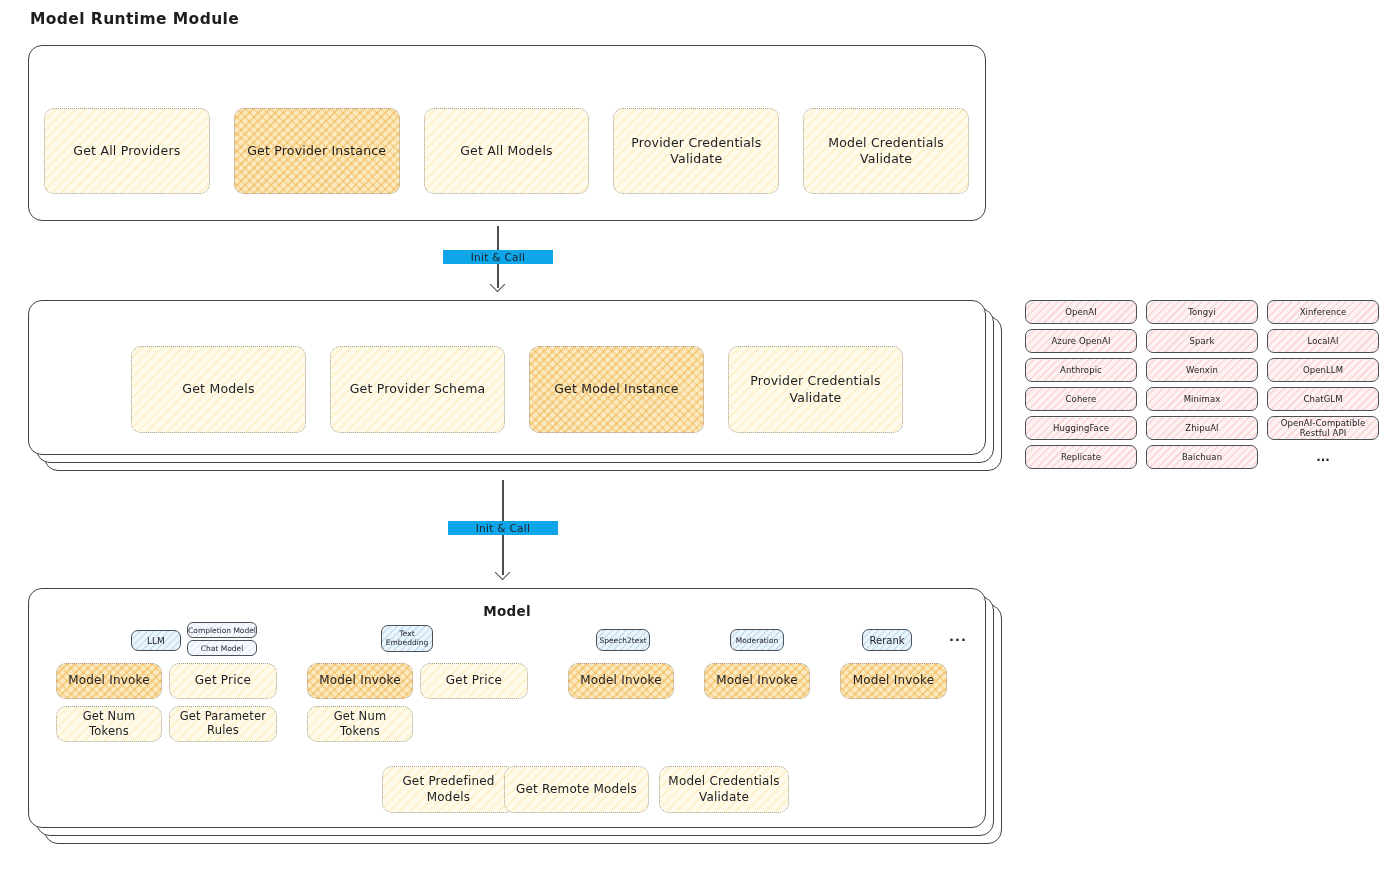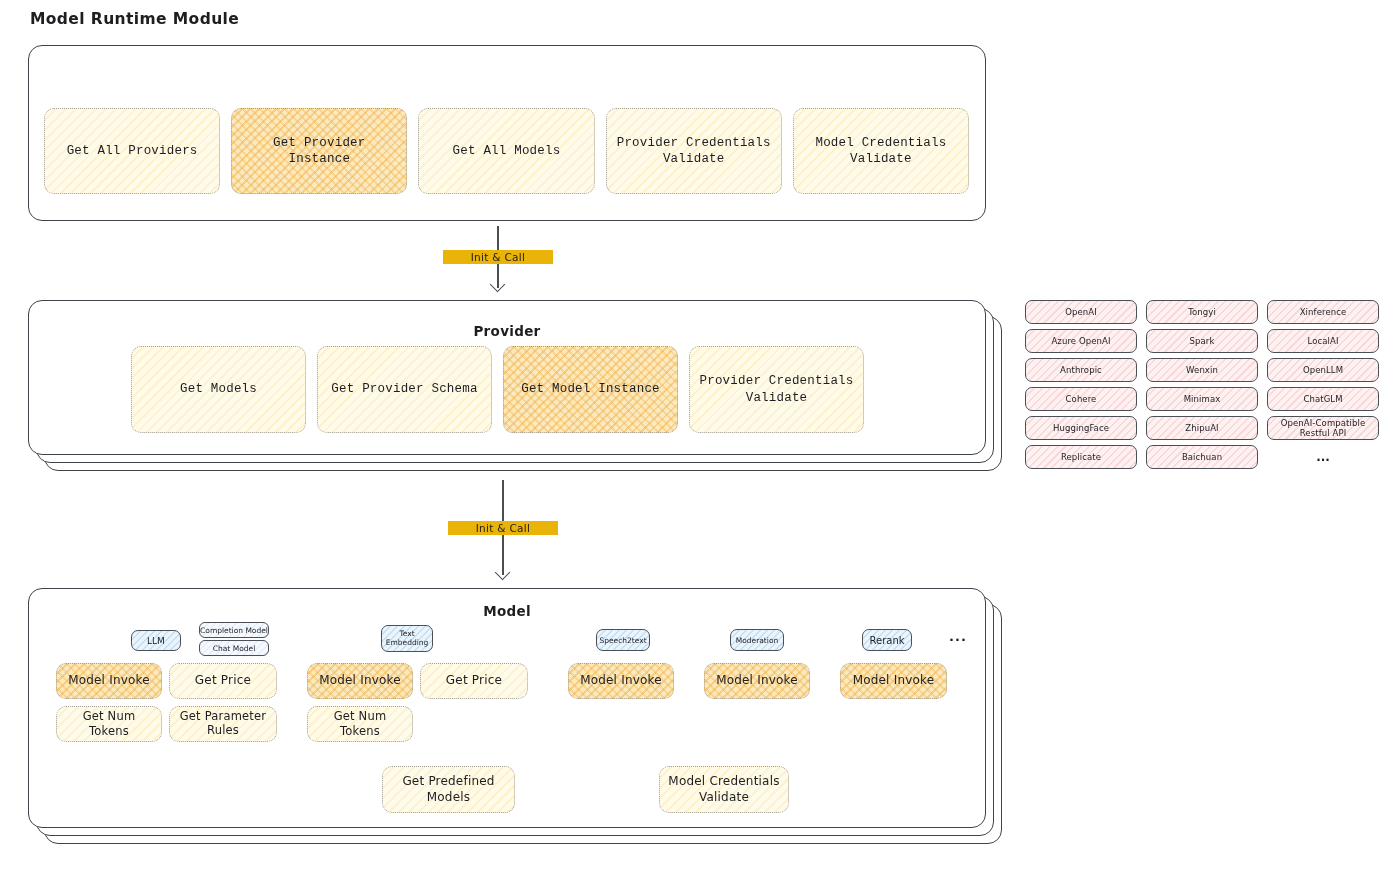--- a/index.html
+++ b/index.html
@@ -19,43 +19,43 @@
 
   
   .node { display:flex; align-items:center; justify-content:center; text-align:center;
           border:1.6px dotted #a39d92; border-radius:10px; font-size:12.5px; line-height:1.3;
           padding:4px 8px; letter-spacing:.2px; }
   .fill-light { background:
       repeating-linear-gradient(135deg, rgba(247,201,96,.20) 0 2px, rgba(0,0,0,0) 2px 7px), #fffbea; }
   .fill-strong { background:
       repeating-linear-gradient(135deg, rgba(240,172,60,.42) 0 2px, rgba(0,0,0,0) 2px 6px),
       repeating-linear-gradient(45deg, rgba(240,172,60,.30) 0 2px, rgba(0,0,0,0) 2px 6px), #fbe9c0; }
-  .row { position:absolute; display:flex; gap:11px;font-family:Liberation Mono, monospace; }
+  .row { position:absolute; display:flex; gap:24px; }
   .row .node { flex:1 1 0; }
 
   
   .vendors { position:absolute; left:1025px; top:300px; display:grid;
              grid-template-columns:repeat(3,112px); grid-auto-rows:24px; column-gap:9px; row-gap:5px; }
   .chip { display:flex; align-items:center; justify-content:center; text-align:center;
           border:1.4px solid #4b5057; border-radius:7px; font-size:8.5px; letter-spacing:.1px;
           background: repeating-linear-gradient(135deg, rgba(233,128,128,.22) 0 1.5px, rgba(0,0,0,0) 1.5px 5.5px), #fdf1f1;
           padding:0 8px; }
   .chip-more { display:flex; align-items:center; justify-content:center; font-size:12px; font-weight:700; }
 
   
   .vline { position:absolute; width:1.6px; background:#4a4d52; }
   .arrowhead { position:absolute; width:11px; height:11px; border-right:1.7px solid #4a4d52; border-bottom:1.7px solid #4a4d52; transform:rotate(45deg); }
-  .arrow-label { position:absolute; width:110px; text-align:center; font-size:10.5px; background:#eab308; padding:1px 0; letter-spacing:.3px; }
+  .arrow-label { position:absolute; width:110px; text-align:center; font-size:10.5px; background:#0ea5e9; padding:1px 0; letter-spacing:.3px; }
 
   
   .tag { position:absolute; display:flex; align-items:center; justify-content:center; text-align:center;
          border:1.4px solid #4b5057; border-radius:7px;
          background: repeating-linear-gradient(135deg, rgba(110,170,220,.28) 0 1.5px, rgba(0,0,0,0) 1.5px 5px), #eaf4fc; }
   .tag-sub { background: repeating-linear-gradient(135deg, rgba(110,170,220,.14) 0 1.5px, rgba(0,0,0,0) 1.5px 5px), #f6fafe;
-             border-width:1.2px; border-radius:6px;margin-left:12px; }
+             border-width:1.2px; border-radius:6px; }
   .abs { position:absolute; }
   .ellipsis-label { position:absolute; font-size:13px; font-weight:700; letter-spacing:1px; }
 </style>
 </head>
 <body>
 
 <div class="canvas">
 
   <div class="diagram-title">Model Runtime Module</div>
 
@@ -72,21 +72,20 @@
   </div>
 
   <div class="vline" style="left:497px; top:226px; height:62px;"></div>
   <div class="arrow-label" style="left:443px; top:250px;">Init &amp; Call</div>
   <div class="arrowhead" style="left:492px; top:279px;"></div>
 
   <div class="stack" style="left:28px; top:300px; width:958px; height:155px;">
     <div class="stack-layer layer2"></div>
     <div class="stack-layer layer1"></div>
     <div class="panel">
-      <div class="panel-title">Provider</div>
       <div class="row" style="left:102px; top:45px; width:739px; height:87px;">
         <div class="node fill-light" style="width:175px; flex:none;">Get Models</div>
         <div class="node fill-light" style="width:175px; flex:none;">Get Provider Schema</div>
         <div class="node fill-strong" style="width:175px; flex:none;">Get Model Instance</div>
         <div class="node fill-light" style="width:175px; flex:none;">Provider Credentials Validate</div>
       </div>
     </div>
   </div>
 
   <div class="vendors">
@@ -135,17 +134,18 @@
       <div class="node fill-light abs" style="left:391px; top:74px; width:108px; height:36px; font-size:12px;">Get Price</div>
       <div class="node fill-strong abs" style="left:539px; top:74px; width:106px; height:36px; font-size:12px;">Model Invoke</div>
       <div class="node fill-strong abs" style="left:675px; top:74px; width:106px; height:36px; font-size:12px;">Model Invoke</div>
       <div class="node fill-strong abs" style="left:811px; top:74px; width:107px; height:36px; font-size:12px;">Model Invoke</div>
 
       <div class="node fill-light abs" style="left:27px;  top:117px; width:106px; height:36px; font-size:11.5px;">Get Num Tokens</div>
       <div class="node fill-light abs" style="left:140px; top:117px; width:108px; height:36px; font-size:11.5px; line-height:1.2;">Get Parameter Rules</div>
       <div class="node fill-light abs" style="left:278px; top:117px; width:106px; height:36px; font-size:11.5px;">Get Num Tokens</div>
 
       <div class="node fill-light abs" style="left:332px; top:177px; width:133px; height:47px; font-size:12px;margin-left:21px;">Get Predefined Models</div>
+      <div class="node fill-light abs" style="left:475px; top:177px; width:145px; height:47px; font-size:12px;">Get Remote Models</div>
       <div class="node fill-light abs" style="left:630px; top:177px; width:130px; height:47px; font-size:12px;">Model Credentials Validate</div>
     </div>
   </div>
 
 </div>
 
 </body></html>

